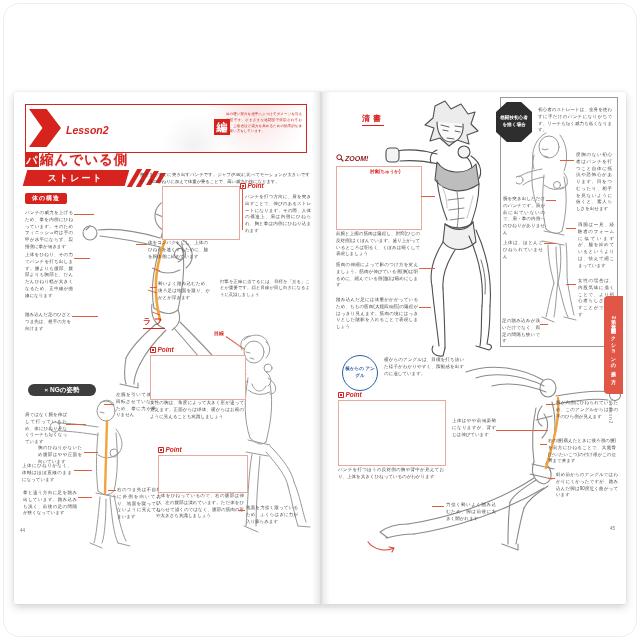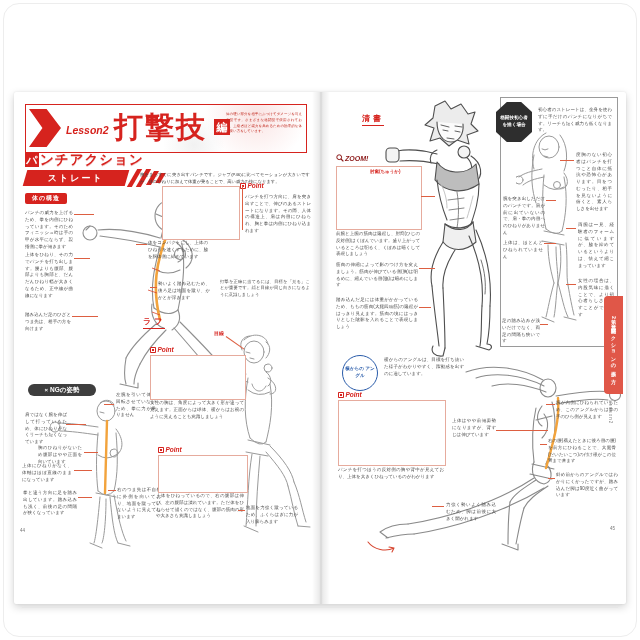--- a/index.html
+++ b/index.html
@@ -233,28 +233,27 @@
     <path d="M196,116 C160,140 110,156 70,162 M206,126 C166,150 116,166 76,172"></path>
     <path d="M70,162 C60,162 50,164 42,170 M76,172 C66,172 56,174 48,176 M42,170 L50,176"></path>
   </g>
   <path d="M220,36 C222,60 214,84 208,106" fill="none" stroke="#f2a33c" stroke-width="2.4" stroke-linecap="round"></path>
   <path d="M30,180 C36,188 48,190 56,186 M56,186 l-5,-1 M56,186 l-2,4" fill="none" stroke="#d6452f" stroke-width="1.1" stroke-linecap="round"></path>
 </svg>
 
 <div class="banner">
   <div class="banner-arrow"></div>
   <div class="lesson">Lesson2</div>
-  <div class="btitle">打撃技</div>
   <div class="bsuffix">編</div>
   <div class="blurb">体の硬い部分を相手にぶつけてダメージを与える技です。さまざまな格闘技で使用されており、上級者ほど威力を高めるための効果的な体の使い方をしています。</div>
 </div>
 
 <div class="logo">
   <span class="logo-first">パ</span>
-  <span class="logo-rest">ンチアクション</span>
+  <span class="logo-rest">縮んでいる側</span>
 </div>
 
 <div class="sub-band">
   <span>ストレート</span>
 </div>
 <div class="stripe" style="left:132px;"></div>
 <div class="stripe" style="left:141px;"></div>
 <div class="stripe" style="left:150px;height:14px;top:171px;"></div>
 <div class="stripe" style="left:158px;height:10px;top:173px;"></div>
 

